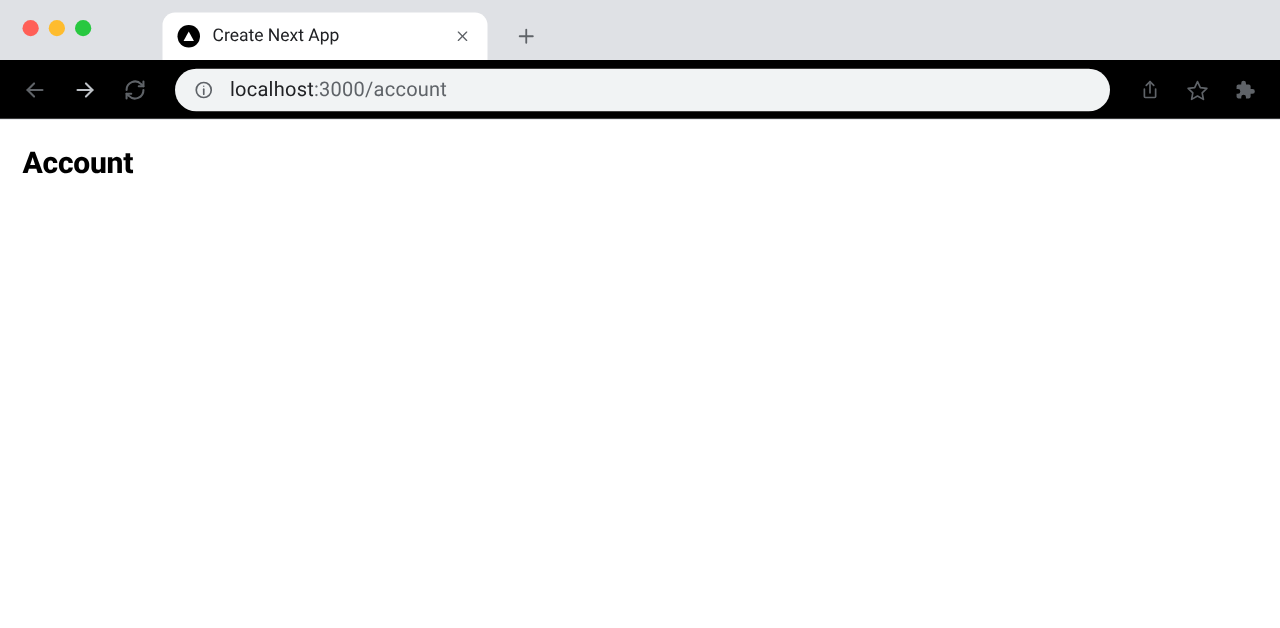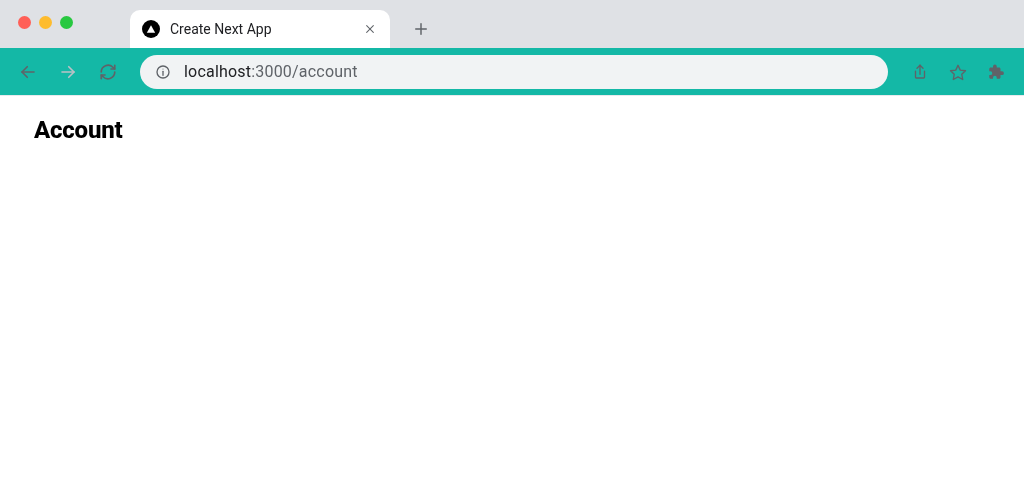--- a/index.html
+++ b/index.html
@@ -91,21 +91,21 @@
       display: flex;
       align-items: center;
       justify-content: center;
       margin-left: 16px;
       margin-bottom: 4px;
       color: #5f6368;
       cursor: pointer;
     }
     .new-tab-button svg { width: 14px; height: 14px; }
     .toolbar {
-      background: #14b8a6;
+      background: #000000;
       height: 48px;
       display: flex;
       align-items: center;
       padding: 0 12px;
       gap: 8px;
       border-bottom: 1px solid #e8eaed;
     }
     .nav-btn {
       width: 32px;
       height: 32px;
@@ -150,21 +150,20 @@
     }
     .url-host { color: #202124; }
     .url-port-path { color: #5f6368; }
     .toolbar-right {
       display: flex;
       align-items: center;
       gap: 6px;
     }
     .page-content {
       padding: 20px 18px;
-      margin-left: 16px;
     }
     .page-heading {
       font-size: 24px;
       font-weight: 800;
       color: #000000;
       letter-spacing: -0.2px;
     }
   </style>
 </head>
 <body>

